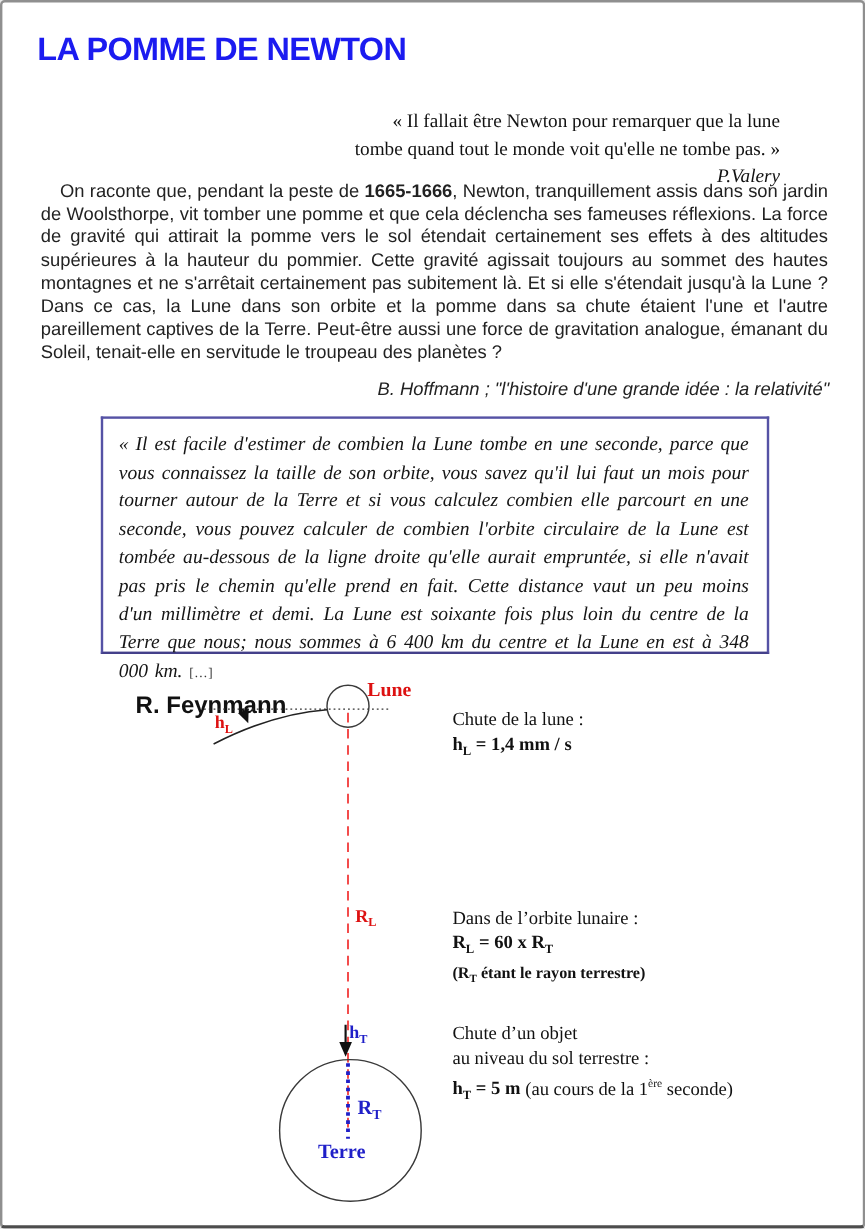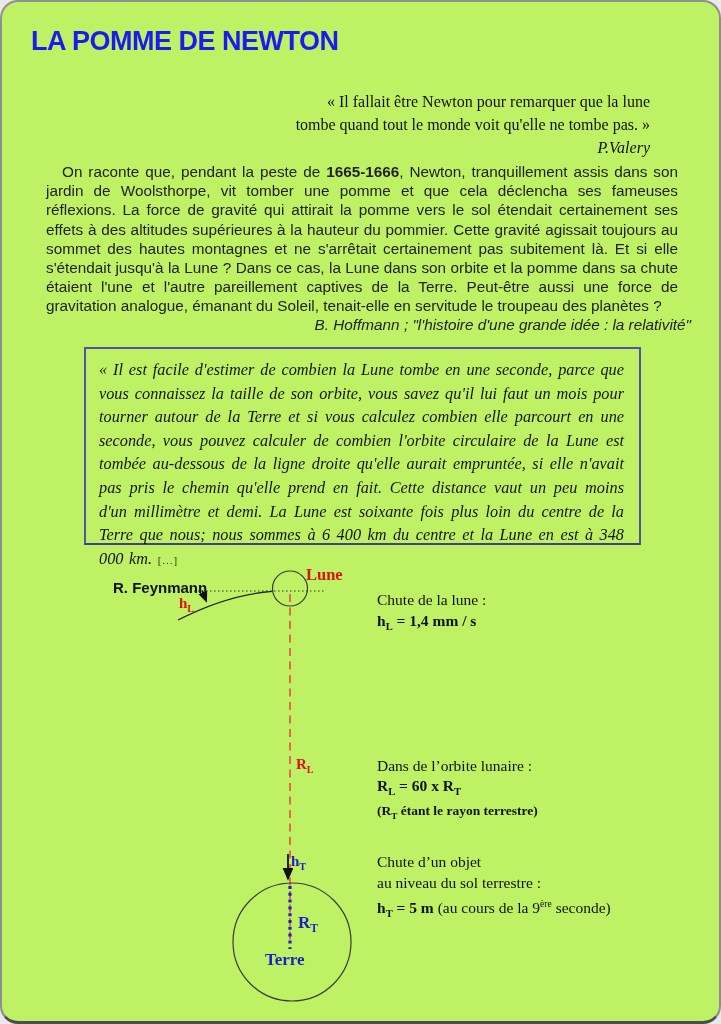--- a/index.html
+++ b/index.html
@@ -8,24 +8,24 @@
     --red_dash:#f34545;
     --blue:#1f1fc8;
     --box_border:#5552a5;
     --ink:#1a1a1a;
     --line:#3a3a3a;
   }
   html,body{margin:0;padding:0;background:#e9e9e9;}
   .page{
     position:relative;
     width:721px;height:1024px;
-    background:#bef264;
+    background:#ffffff;
     border:2px solid #8f8f8f;
     border-bottom:3px solid #4d4d4d;
-    border-radius:18px;
+    border-radius:4px;
     box-sizing:border-box;
     overflow:hidden;
     font-family:"Liberation Sans",sans-serif;
     color:var(--ink);
   }
   .abs{position:absolute;}
   .page-title{
     left:29px;top:24px;
     font-size:27px;font-weight:700;letter-spacing:-0.5px;
     color:var(--title_blue);
@@ -36,21 +36,21 @@
     text-align:right;
     font-family:"Liberation Serif",serif;
     font-size:16px;line-height:23px;color:#111;margin-top:12px;
   }
   .epigraph .author{font-style:italic;}
   .intro{
     left:28px;top:144px;width:664px;
     font-size:15.3px;line-height:19.2px;
     text-align:justify;color:#222;
   }
-  .intro p{margin:16px;text-indent:16px;}
+  .intro p{margin:4px;text-indent:16px;}
   .intro b{font-weight:700;}
   .attribution{
     right:28px;top:314px;
     font-style:italic;font-size:15.3px;color:#222;
   }
   .feynman-box{
     left:82px;top:345px;width:557px;height:198px;
     border:2px solid var(--box_border);
     border-bottom-color:#44408a;
     box-sizing:border-box;
@@ -60,21 +60,21 @@
     font-size:16.3px;line-height:23.6px;
     text-align:justify;word-spacing:1.5px;color:#151515;
   }
   .feynman-box .ellipsis{
     font-style:normal;font-size:11px;letter-spacing:1px;color:#333;
     white-space:nowrap;
   }
   .feynman-author{
     display:block;margin:4px 0 3px 14px;
     font-family:"Liberation Sans",sans-serif;
-    font-style:normal;font-weight:700;font-size:15px;color:#111;
+    font-style:normal;font-weight:700;font-size:20px;color:#111;
     text-align:left;word-spacing:normal;
   }
   svg.diagram{left:0;top:0;pointer-events:none;}
   .dlabel{
     font-family:"Liberation Serif",serif;
     font-weight:700;line-height:1;
   }
   .dlabel sub,.ann sub{font-size:68%;}
   .red{color:var(--red);}
   .blue{color:var(--blue);}
@@ -161,16 +161,16 @@
 
   <div class="abs ann ann-radius">
     <span class="row">Dans de l’orbite lunaire :</span>
     <span class="row"><b><span>R</span><sub>L</sub><span> = 60 x R</span><sub>T</sub></b></span>
     <span class="row note"><span>(R</span><sub>T</sub><span> étant le rayon terrestre)</span></span>
   </div>
 
   <div class="abs ann ann-fall">
     <span class="row">Chute d’un objet</span>
     <span class="row">au niveau du sol terrestre :</span>
-    <span class="row"><b><span>h</span><sub>T</sub><span> = 5 m</span></b><span> (au cours de la 9</span><sup>ère</sup><span> seconde)</span></span>
+    <span class="row"><b><span>h</span><sub>T</sub><span> = 5 m</span></b><span> (au cours de la 1</span><sup>ère</sup><span> seconde)</span></span>
   </div>
 
 </div>
 
 </body></html>

